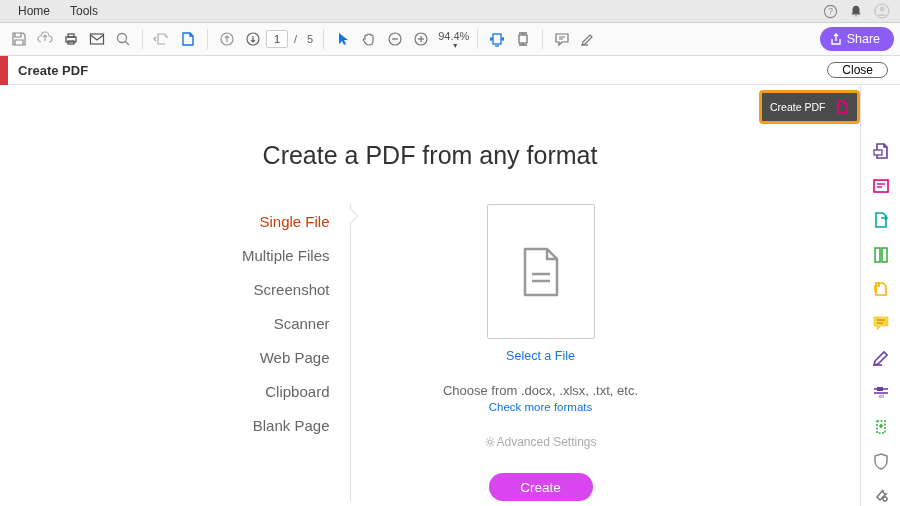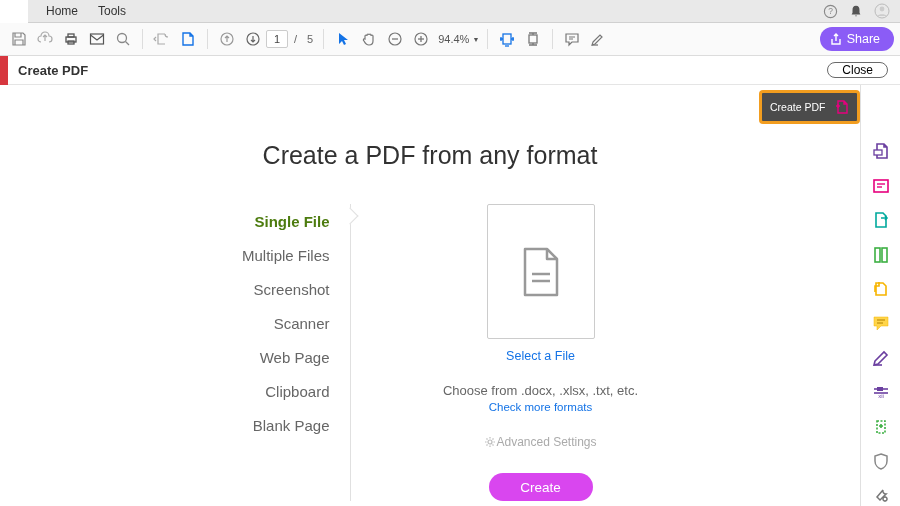--- a/index.html
+++ b/index.html
@@ -1,29 +1,29 @@
 <!DOCTYPE html>
 <html><head>
 <meta charset="utf-8">
 <style>
   * { box-sizing: border-box; margin: 0; padding: 0; }
   html, body { width: 900px; height: 506px; font-family: -apple-system, BlinkMacSystemFont, "Segoe UI", Arial, sans-serif; background: #fff; overflow: hidden; }
   
-  .menubar { height: 23px; background: #e9e9e9; border-bottom: 1px solid #d0d0d0; display: flex; align-items: center; padding: 0 8px; font-size: 12px; color: #333; margin-left: 28px; }
+  .menubar { height: 23px; background: #e9e9e9; border-bottom: 1px solid #d0d0d0; display: flex; align-items: center; padding: 0 8px; font-size: 12px; color: #333; }
   .menubar .menu-item { padding: 0 10px; height: 23px; display: flex; align-items: center; cursor: pointer; }
   .menubar .spacer { flex: 1; }
   .menubar .mb-icon { width: 20px; height: 20px; display: flex; align-items: center; justify-content: center; margin-left: 6px; color: #777; cursor: pointer; }
   
   .toolbar { height: 33px; background: #fafafa; border-bottom: 1px solid #dcdcdc; display: flex; align-items: center; padding: 0 6px; }
   .tb-icon { width: 26px; height: 26px; display: flex; align-items: center; justify-content: center; color: #555; cursor: pointer; border-radius: 3px; }
   .tb-icon.blue { color: #146eff; }
   .tb-sep { width: 1px; height: 20px; background: #ddd; margin: 0 6px; }
   .page-input { width: 22px; height: 18px; border: 1px solid #ccc; border-radius: 2px; font-size: 11px; text-align: center; color: #444; }
   .page-total { font-size: 11px; color: #666; margin: 0 4px 0 6px; }
-  .zoom-val { font-size: 11px; color: #555; margin: 0 2px 0 4px; display: flex; align-items: center; }
+  .zoom-val { font-size: 11px; color: #555; margin: 0 2px 0 4px; display: flex; align-items: center; flex-direction: column; }
   .zoom-val .tri { margin-left: 3px; font-size: 7px; }
   .share-btn { margin-left: auto; background: #8b5cf6; color: #fff; border-radius: 14px; height: 24px; padding: 0 14px 0 10px; display: flex; align-items: center; font-size: 12.5px; font-weight: 500; cursor: pointer; gap: 5px; }
   
   .subbar { height: 29px; display: flex; align-items: center; border-bottom: 1px solid #e5e5e5; }
   .subbar .red-tab { width: 8px; height: 29px; background: #d7373f; }
   .subbar .title { font-size: 13px; font-weight: 600; color: #333; margin-left: 10px; }
   .subbar .close-btn { margin-left: auto; margin-right: 12px; border: 1px solid #6a6a6a; border-radius: 12px; height: 16px; padding: 0 14px; font-size: 12px; display: flex; align-items: center; cursor: pointer; }
   
   .body-wrap { position: absolute; top: 85px; left: 0; right: 0; bottom: 0; display: flex; }
   .main { flex: 1; position: relative; }
@@ -32,21 +32,21 @@
   
   .callout { position: absolute; top: 5px; right: 0px; width: 101px; height: 34px; border: 3px solid #f29d1f; border-radius: 4px; background: #4b4b4b; display: flex; align-items: center; padding: 0 6px 0 8px; }
   .callout .lbl { color: #fff; font-size: 10.5px; }
   .callout .c-icon { margin-left: auto; width: 18px; height: 18px; display: flex; align-items: center; justify-content: center; }
   
   .panel { position: absolute; left: 0; right: 0; top: 56px; display: flex; flex-direction: column; align-items: center; }
   .panel h1 { font-size: 25px; font-weight: 400; color: #323232; }
   .cols { display: flex; margin-top: 34px; }
   .leftcol { width: 180px; text-align: right; padding-right: 20px; }
   .leftcol .opt { height: 34px; display: flex; align-items: center; justify-content: flex-end; font-size: 15px; color: #666; cursor: pointer; }
-  .leftcol .opt.sel { color: #4d7c0f; font-weight: bold; }
+  .leftcol .opt.sel { color: #c2410c; }
   .vline { width: 1px; background: #e0e0e0; margin-right: 40px; position: relative; }
   .vline .notch { position: absolute; top: 6px; left: -6px; width: 12px; height: 12px; background: #fff; border-top: 1px solid #e0e0e0; border-right: 1px solid #e0e0e0; transform: rotate(45deg); }
   .rightcol { width: 300px; display: flex; flex-direction: column; align-items: center; }
   .dropzone { width: 108px; height: 135px; border: 1px solid #ccc; border-radius: 2px; display: flex; align-items: center; justify-content: center; }
   .sel-file { color: #1473e6; font-size: 12.5px; margin-top: 10px; cursor: pointer; }
   .choose { font-size: 13px; color: #666; margin-top: 20px; }
   .check { color: #1473e6; font-size: 11.5px; margin-top: 3px; cursor: pointer; }
   .adv { color: #aaa; font-size: 12px; margin-top: 22px; display: flex; align-items: center; }
   .create-btn { margin-top: 24px; background: #d946ef; color: #fff; border-radius: 15px; width: 104px; height: 28px; display: flex; align-items: center; justify-content: center; font-size: 13.5px; cursor: pointer; }
   svg { display: block; }

